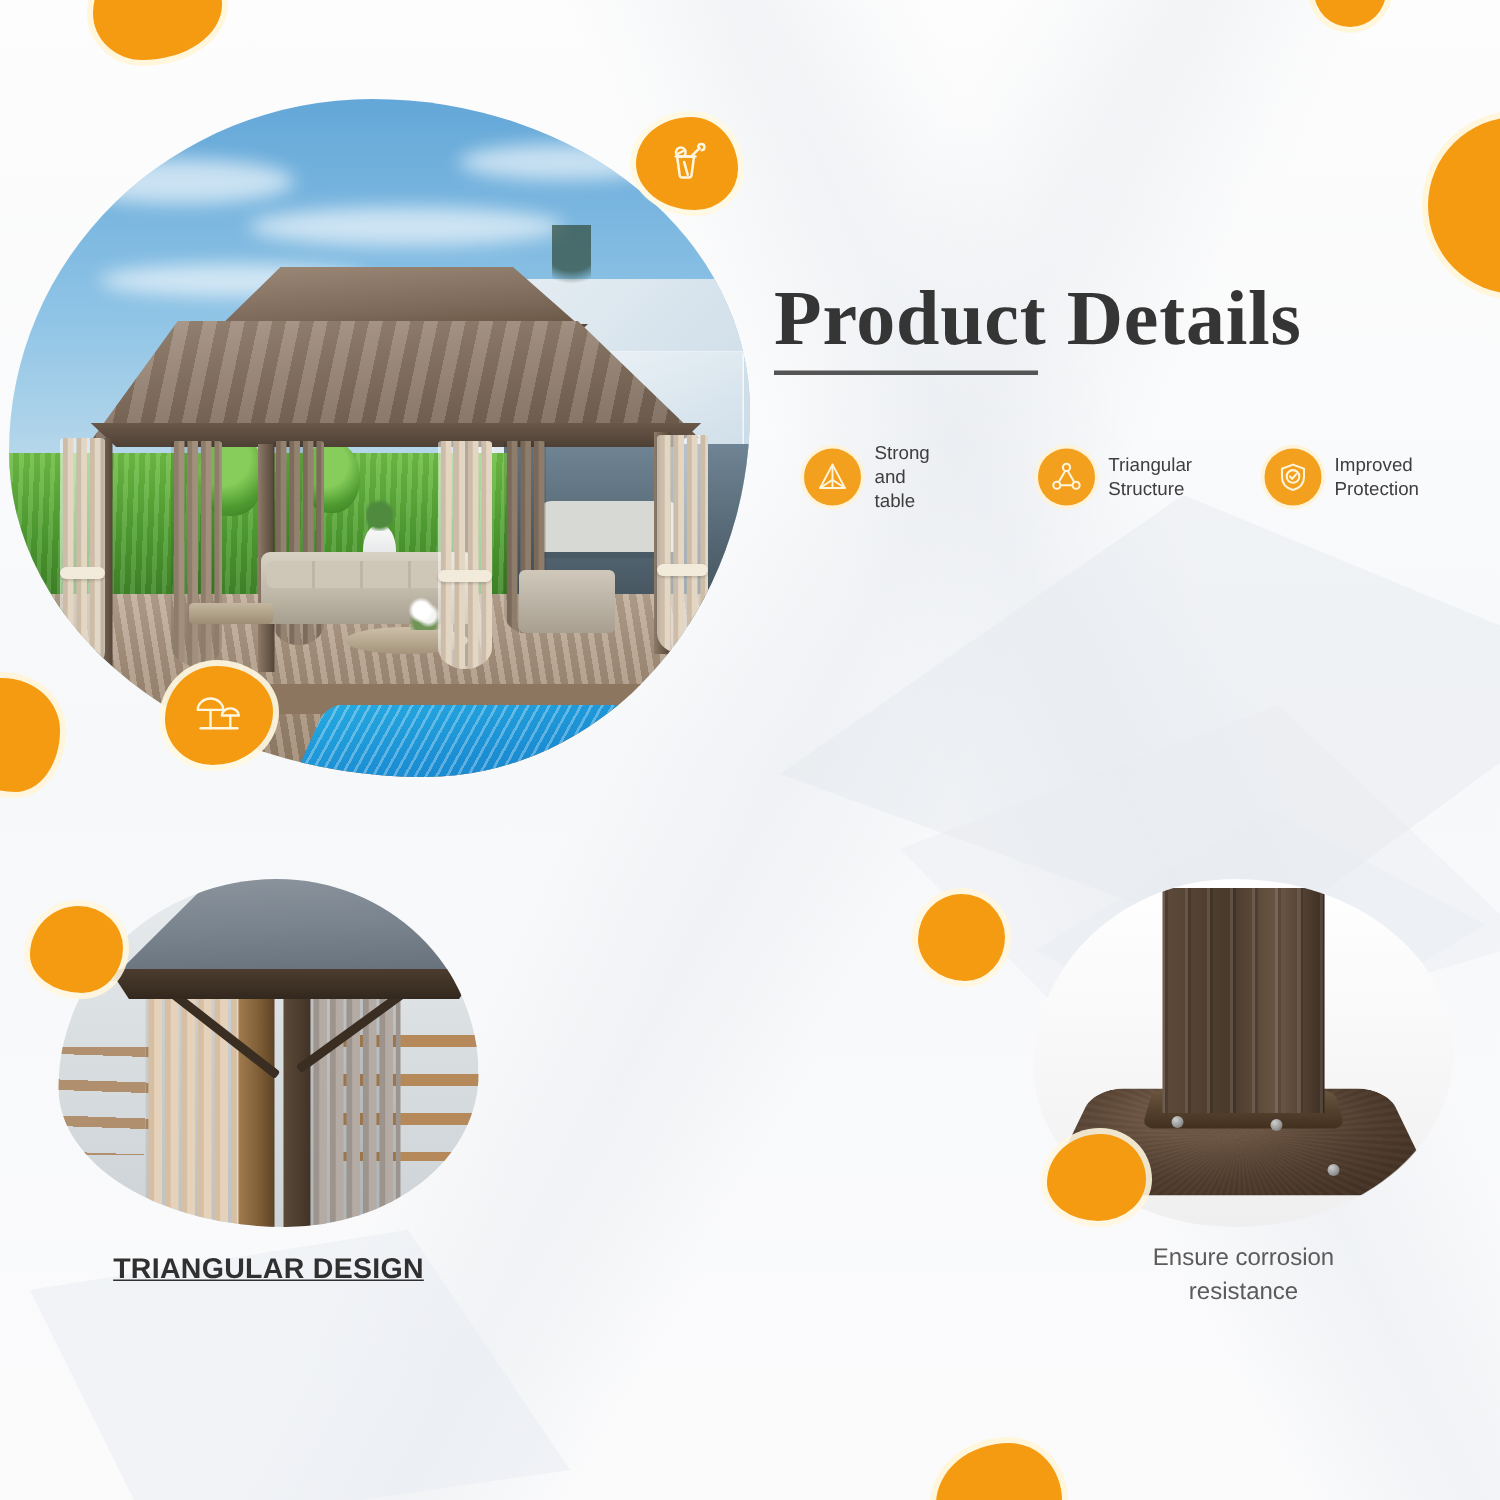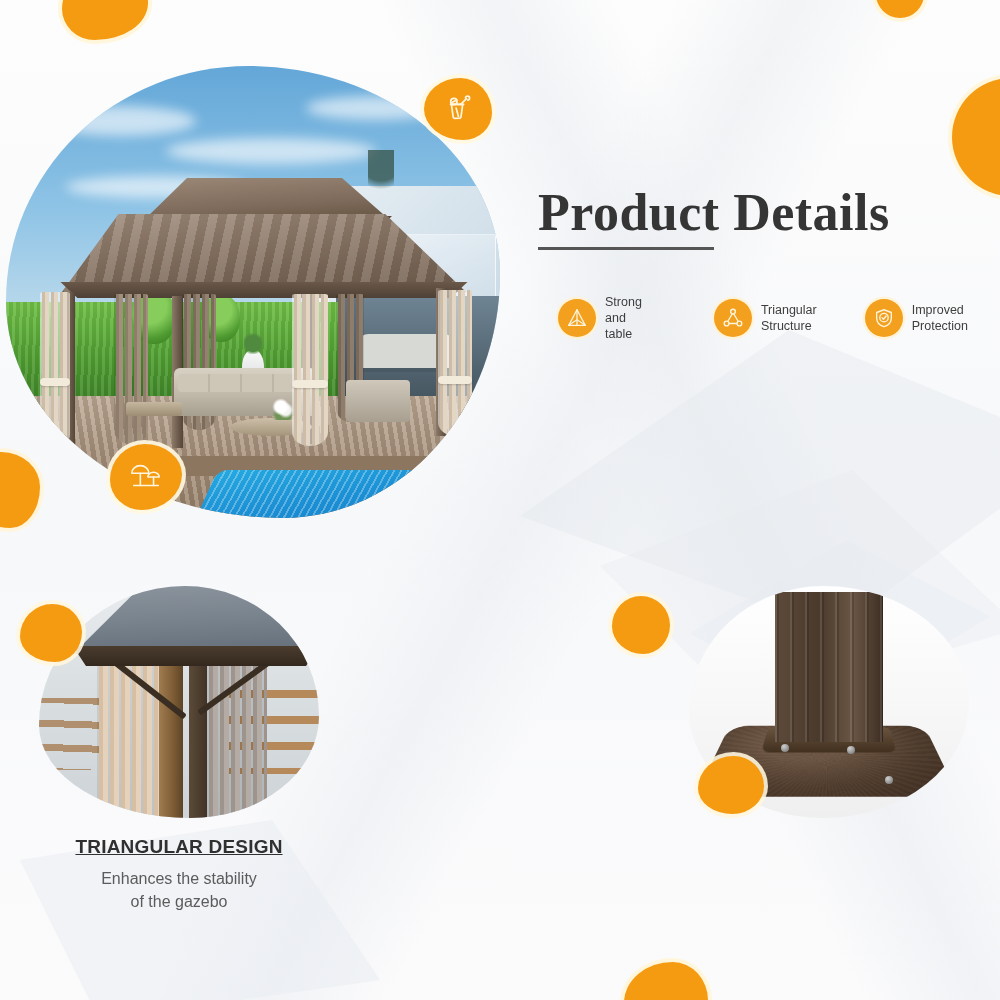--- a/index.html
+++ b/index.html
@@ -264,21 +264,21 @@
     border-radius: 3px;
   }
   .flowers {
     position: absolute; left: 266px; top: 332px; width: 22px; height: 22px;
     background: radial-gradient(circle at 40% 40%, #ffffff 0 30%, rgba(255,255,255,0) 46%),
                 radial-gradient(circle at 62% 56%, #f4f4f2 0 26%, rgba(244,244,242,0) 44%),
                 radial-gradient(circle at 50% 78%, #6f9455 0 34%, rgba(111,148,85,0) 52%);
   }
 
   
-  #right-col { position: absolute; left: 538px; top: 186px; width: 430px; z-index: 5; }
+  #right-col { position: absolute; left: 516px; top: 186px; width: 430px; z-index: 5; }
 
   #title {
     font-family: "Liberation Serif", serif;
     font-size: 52px;
     font-weight: bold;
     color: #353535;
     letter-spacing: .5px;
     line-height: 1.05;
     white-space: nowrap;
   }
@@ -601,36 +601,36 @@
         <div class="k1-curtainL"></div>
         <div class="k1-curtainR"></div>
         <div class="k1-postL"></div>
         <div class="k1-postR"></div>
         <div class="k1-brace k1-braceL"></div>
         <div class="k1-brace k1-braceR"></div>
         <div class="k1-roof"></div>
         <div class="k1-fascia"></div>
       </div>
       <div class="card-title">TRIANGULAR DESIGN</div>
-      <div class="card-desc">Enhances the stability
-of the gazebo</div>
     </div>
 
 
     <div class="card k3">
       <div class="card-img">
         <div class="k3bg"></div>
         <div class="k3-base"></div>
         <div class="k3-collar"></div>
         <div class="k3-col"></div>
         <div class="k3-bolt k3-b1"></div>
         <div class="k3-bolt k3-b2"></div>
         <div class="k3-bolt k3-b3"></div>
         <div class="k3-bolt k3-b4"></div>
       </div>
+      <div class="card-desc">Ensure corrosion
+resistance</div>
     </div>
 
   </div>
 
   <div class="card-blob cb1"></div>
   <div class="card-blob cb2"></div>
   <div class="card-blob cb3"></div>
 
 </div>
 

